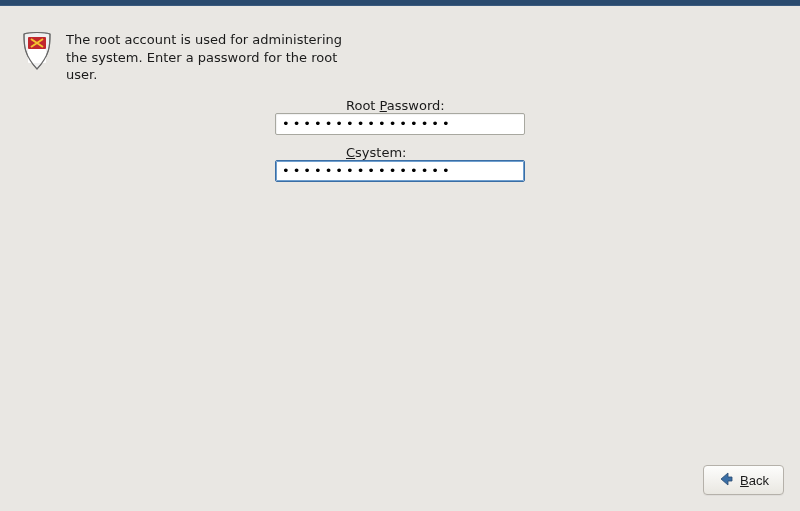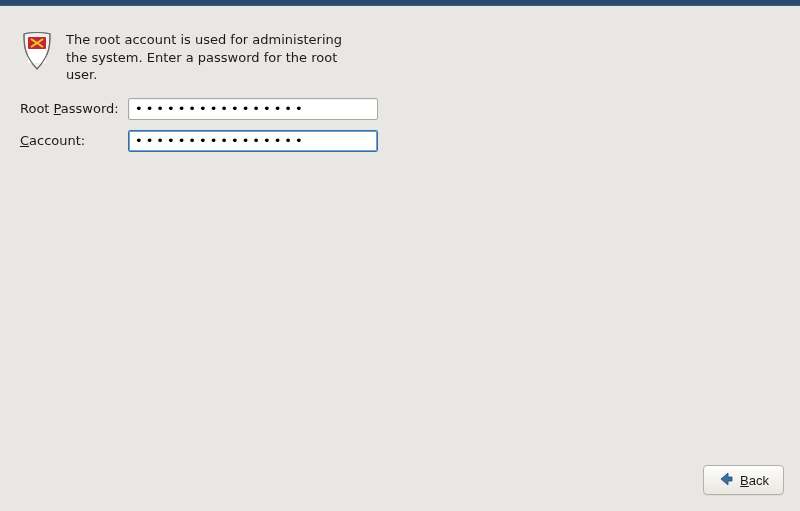--- a/index.html
+++ b/index.html
@@ -35,20 +35,21 @@
     margin-right: 12px;
   }
   .intro-text {
     line-height: 1.35;
     max-width: 290px;
   }
   .form-row {
     display: flex;
     align-items: center;
     margin-bottom: 10px;
+    flex-direction: column;
   }
   .form-label {
     width: 108px;
     text-align: left;
   }
   .form-label .ul {
     text-decoration: underline;
   }
   .pw-input {
     width: 250px;
@@ -120,21 +121,21 @@
 
   <div class="form-row">
     <div class="form-label">
       <span>Root </span><span class="ul">P</span><span>assword:</span>
     </div>
     <input type="text" class="pw-input" readonly="" value="••••••••••••••••" style="">
   </div>
 
   <div class="form-row">
     <div class="form-label">
-      <span></span><span class="ul">C</span><span>account:</span>
+      <span></span><span class="ul">C</span><span>system:</span>
     </div>
     <input type="text" class="pw-input focused" readonly="" value="••••••••••••••••" style="">
   </div>
 
   <div class="button-bar">
     <button class="btn">
       <span>
         <svg viewBox="0 0 16 16">
           <path d="M10 2 L3 8 L10 14 L10 10 L14 10 L14 6 L10 6 Z" fill="#3a6ea5" stroke="#2a4a6e" stroke-width="0.8"></path>
         </svg>

